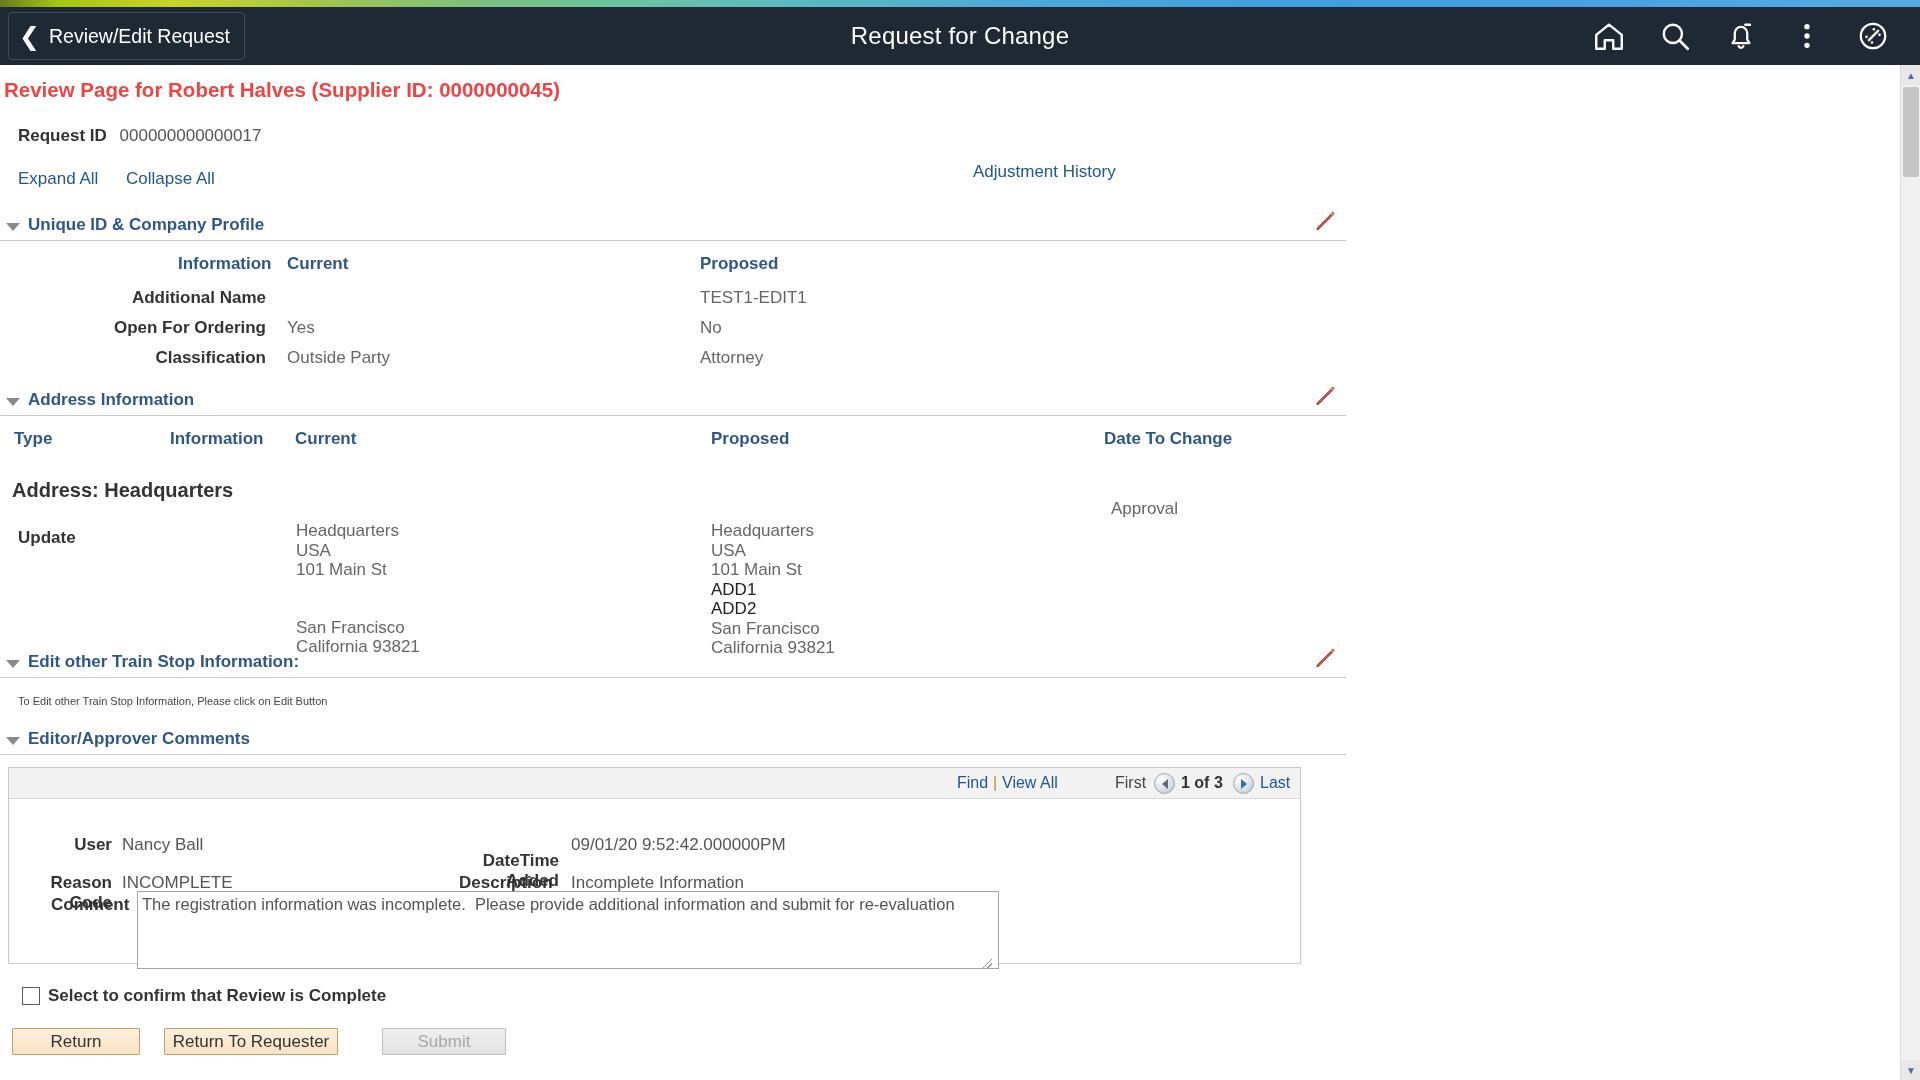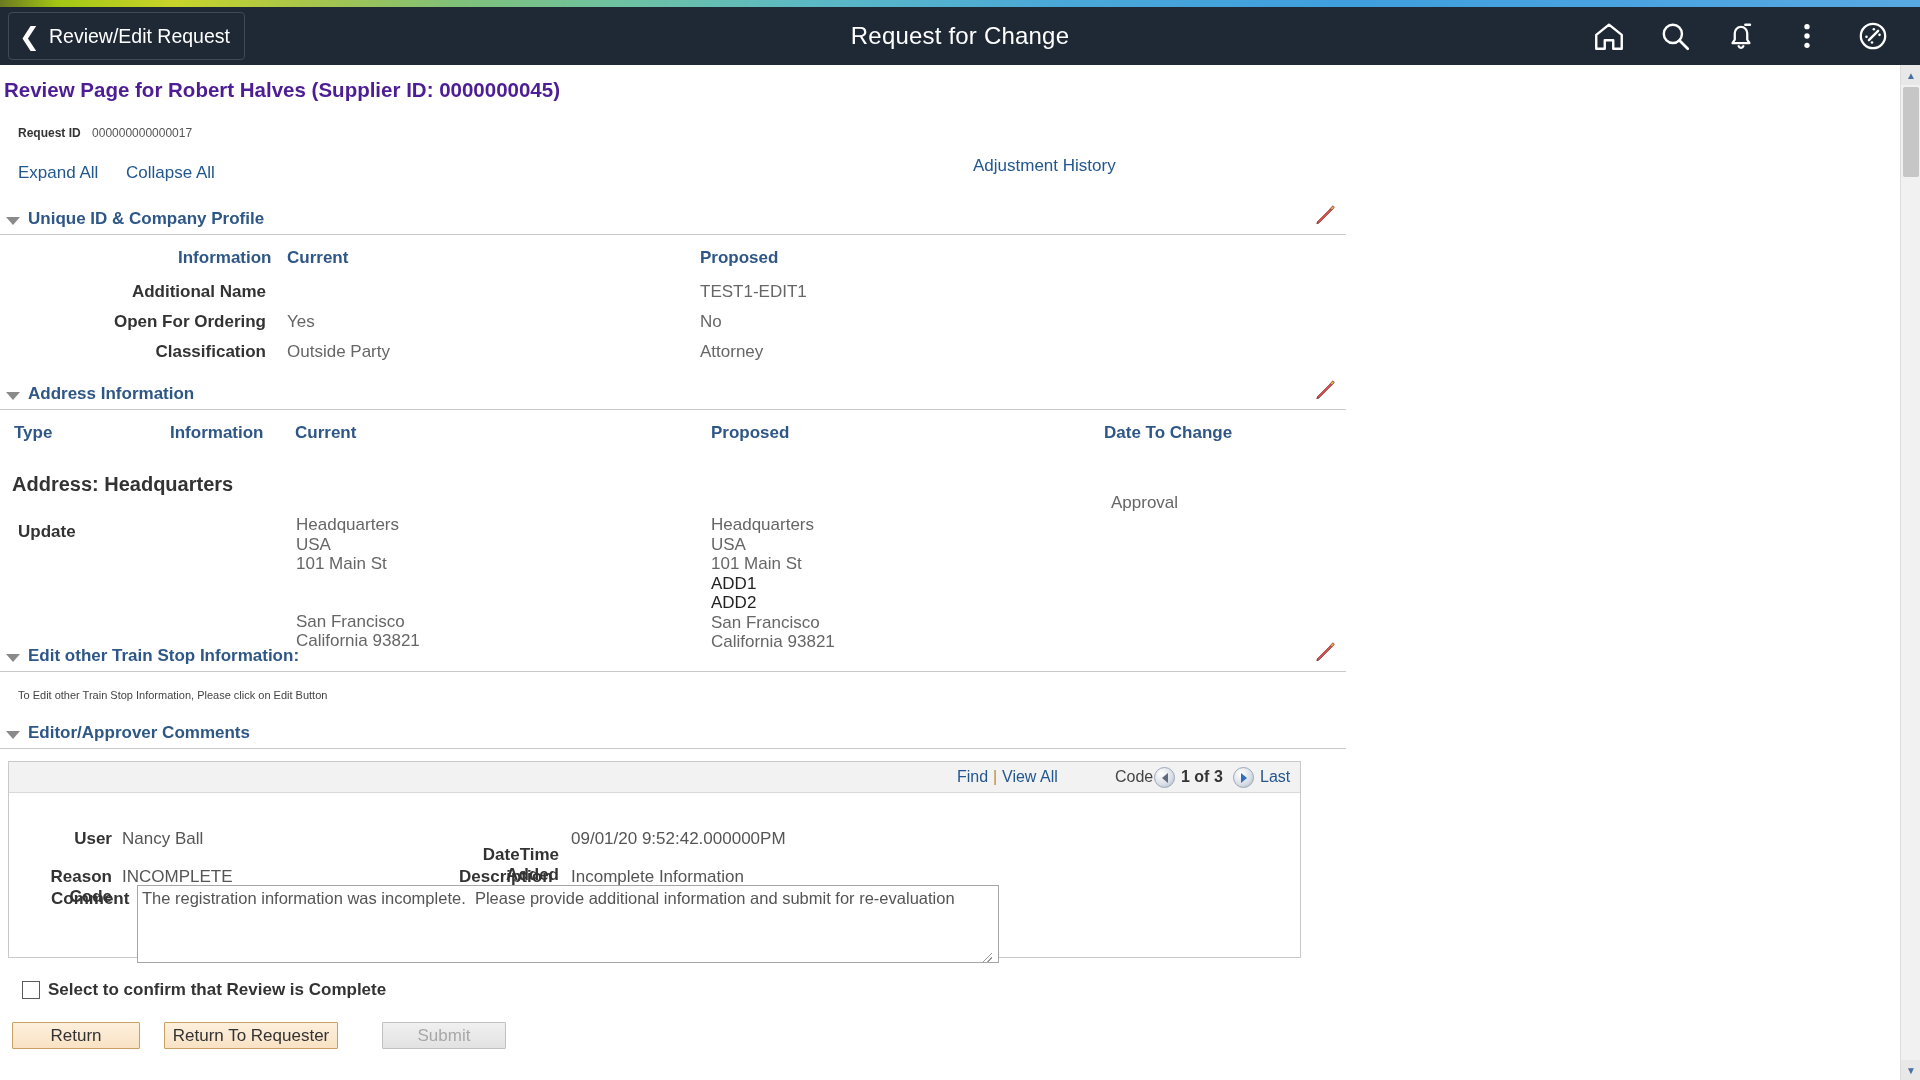--- a/index.html
+++ b/index.html
@@ -89,27 +89,27 @@
   
   .page {
     position: absolute;
     top: 65px; left: 0;
     width: 1900px; height: 1015px;
     background: #ffffff;
     overflow: hidden;
   }
 
   .page-title {
-    color: #4c1d95;
+    color: #ef4444;
     font-size: 20.5px;
     font-weight: bold;
     padding: 13px 0 0 4px;
   }
 
-  .req-row { margin: 24px 16px 0 18px; font-size: 12px; }
+  .req-row { margin: 24px 16px 0 18px; font-size: 17px; }
   .req-label { font-weight: bold; color: #333333; }
   .req-value { color: #555555; margin-left: 8px; }
 
   .links-row {
     margin-top: 23px;
     position: relative;
     height: 24px;
   }
   .lnk {
     color: #22578f;
@@ -480,21 +480,21 @@
     <div class="sect-caret"></div>
     <div class="sect-title">Editor/Approver Comments</div>
     <div class="sect-rule"></div>
   </div>
 
   <div class="grid">
     <div class="grid-nav">
       <span class="gn-find">Find</span>
       <span class="gn-pipe">|</span>
       <span class="gn-viewall">View All</span>
-      <span class="gn-first">Code</span>
+      <span class="gn-first">First</span>
       <span class="gn-prev navbtn prev">
           <i class="tri"></i>
         </span>
       <span class="gn-count">1 of 3</span>
       <span class="gn-next navbtn next">
           <i class="tri"></i>
         </span>
       <span class="gn-last">Last</span>
     </div>
 

